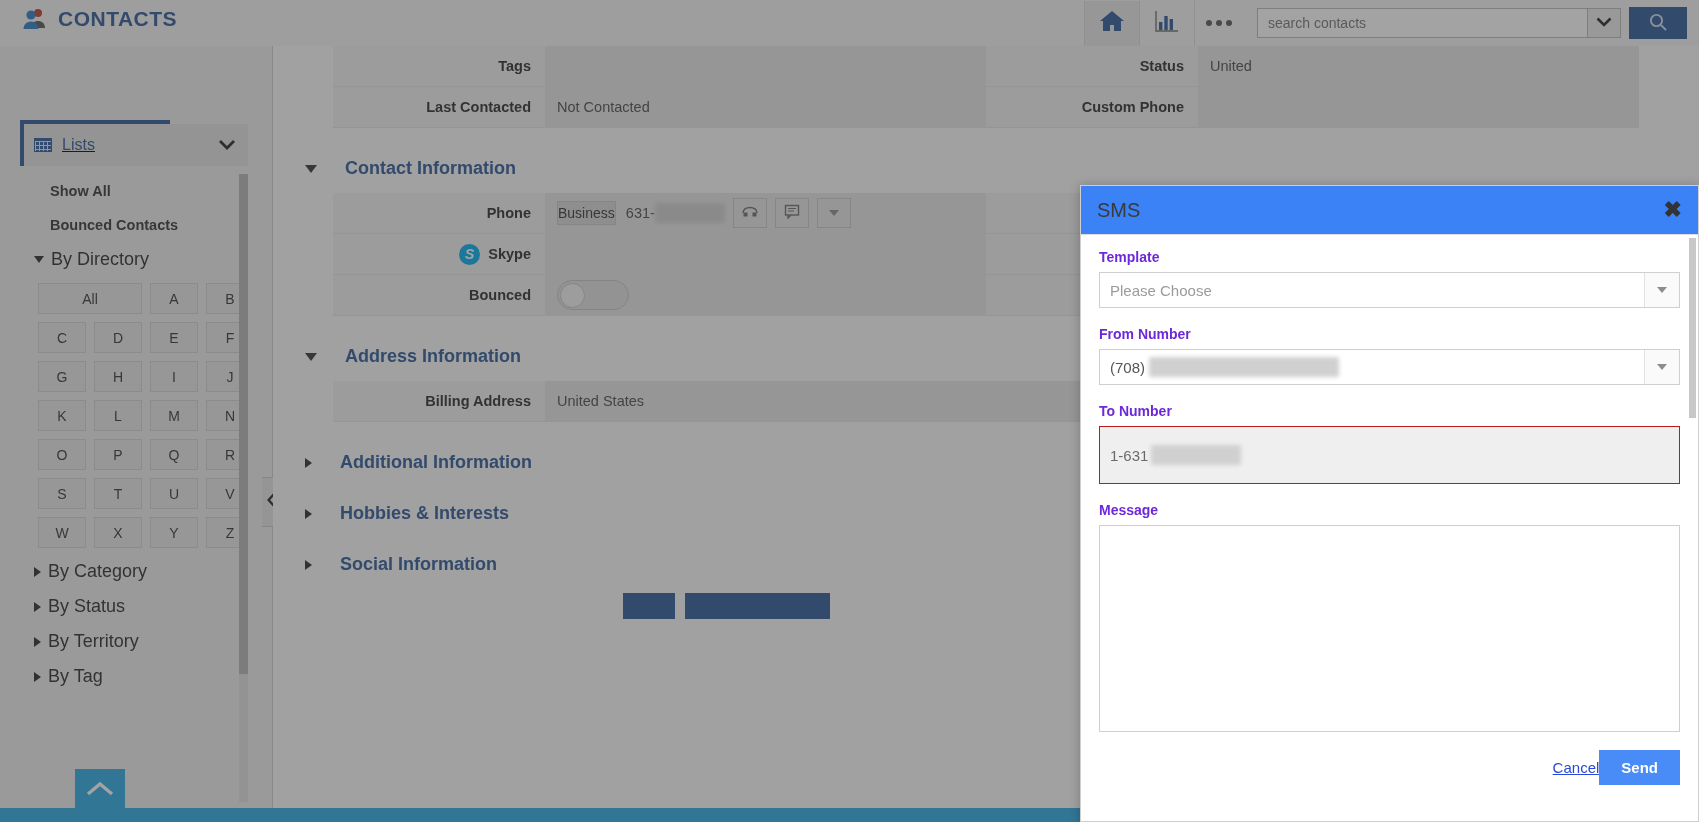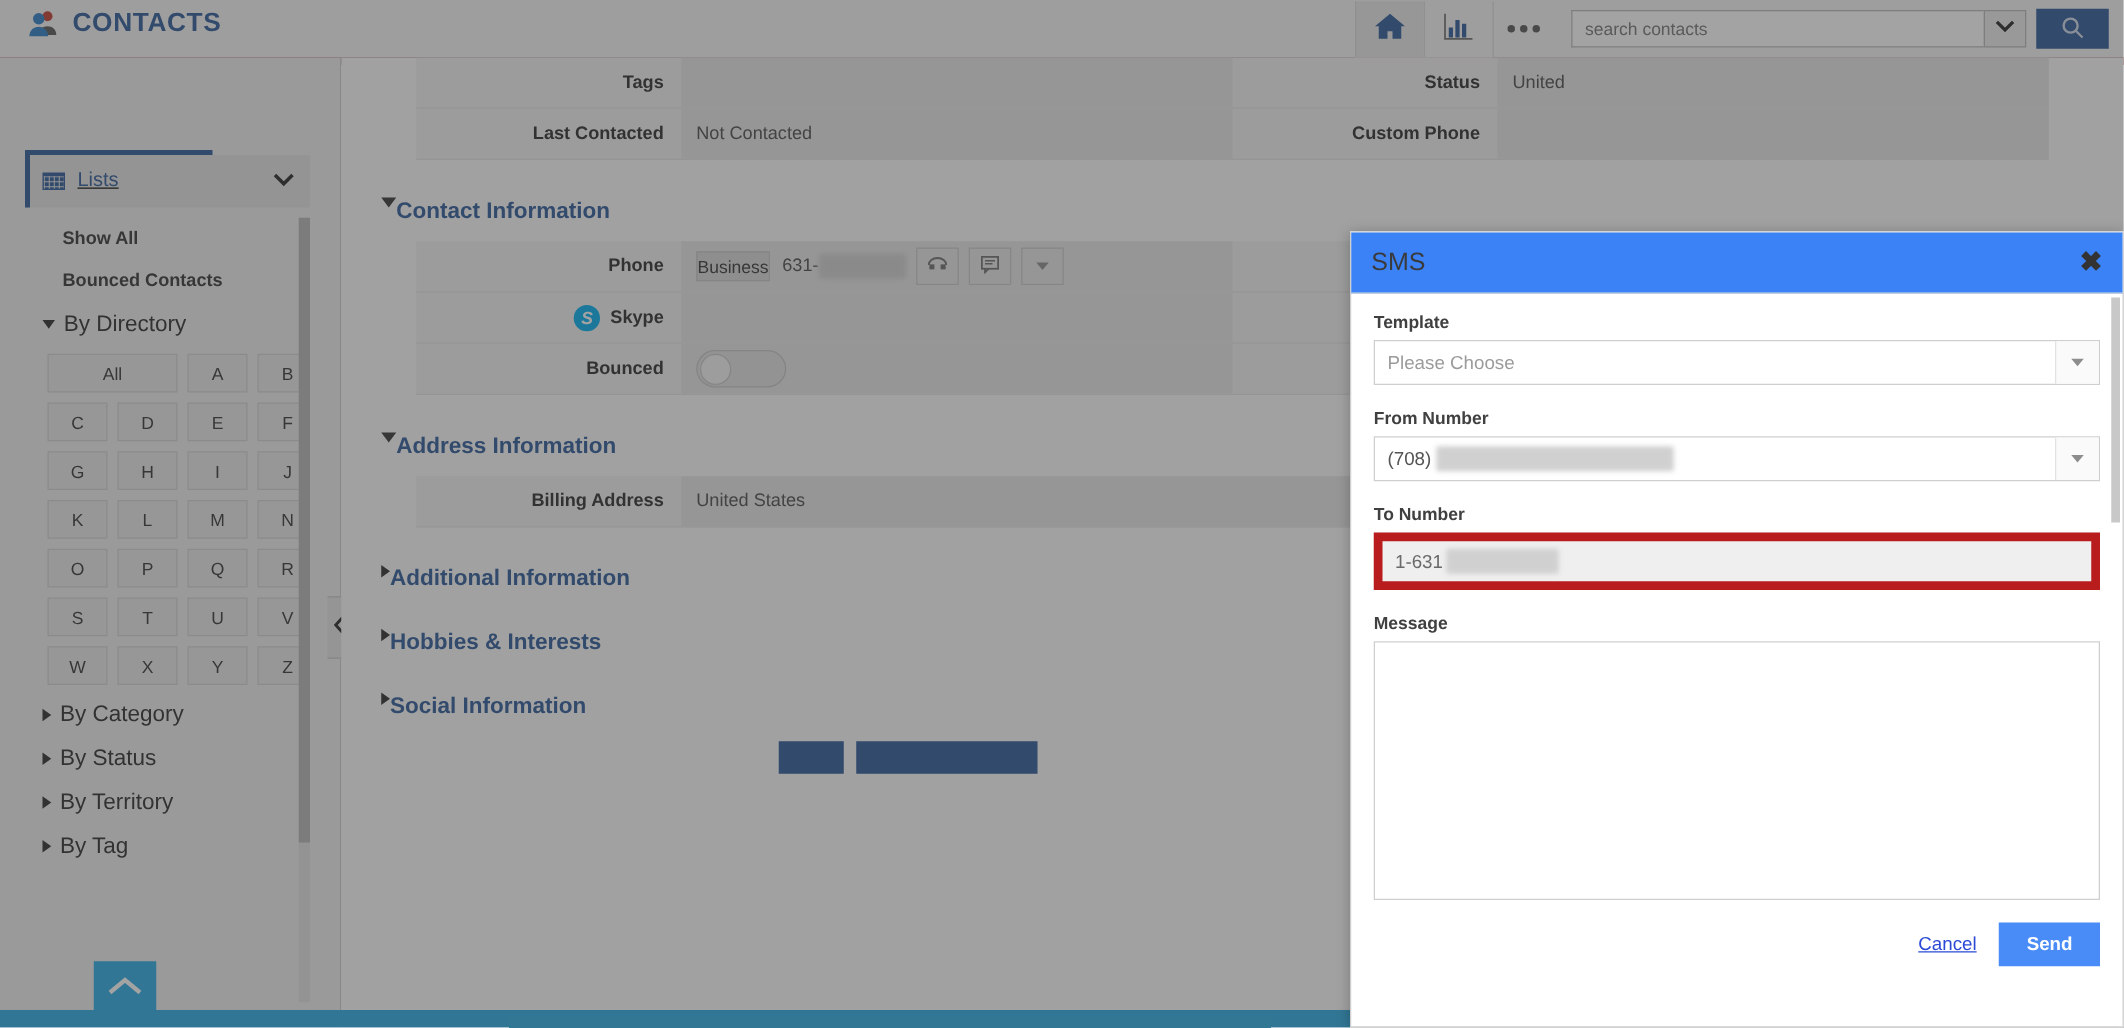--- a/index.html
+++ b/index.html
@@ -63,21 +63,21 @@
   .scrolltop-btn{position:absolute;left:75px;bottom:8px;width:50px;height:45px;background:#29abe2;display:flex;align-items:flex-start;justify-content:center;padding-top:12px;box-sizing:border-box;}
 
   
   .main{position:absolute;left:273px;top:46px;width:1426px;height:776px;background:#fbfbfb;overflow:hidden;}
   .panel{margin:0 60px;background:#f1f1f1;}
   .frow{display:flex;align-items:stretch;border-bottom:1px solid #e5e5e5;}
   .fcol{display:flex;align-items:center;width:50%;}
   .flabel{width:212px;text-align:right;padding-right:14px;font-size:14.5px;font-weight:bold;color:#2b2b2b;box-sizing:border-box;display:flex;align-items:center;justify-content:flex-end;gap:8px;}
   .fval{flex:1;background:#e7e7e7;min-height:40px;display:flex;align-items:center;padding:0 12px;font-size:14.5px;color:#4a4a4a;box-sizing:border-box;}
 
-  .sect-hd{display:flex;align-items:flex-start;gap:0;margin:30px 0 14px 32px;}
+  .sect-hd{display:flex;align-items:center;gap:28px;margin:30px 0 14px 32px;}
   .sect-title{color:#2b5797;font-size:18px;font-weight:bold;}
   .chev-d-blue{width:0;height:0;border-top:8px solid #333;border-left:6px solid transparent;border-right:6px solid transparent;}
 
   .tag-chip{background:#d8d8d8;border:1px solid #c6c6c6;font-size:14px;color:#333;padding:3px 0;margin-right:10px;}
   .redact{display:inline-block;height:20px;background:#d0d0d0;border-radius:2px;filter:blur(2px);vertical-align:middle;}
   .ico-btn{width:32px;height:28px;border:1px solid #c8c8c8;background:#e7e7e7;display:flex;align-items:center;justify-content:center;margin-left:8px;}
   .toggle{width:72px;height:30px;background:#e0e0e0;border:1px solid #c5c5c5;border-radius:15px;display:flex;align-items:center;padding:2px;box-sizing:border-box;}
   .toggle-knob{width:25px;height:25px;border-radius:50%;background:#f3f3f3;border:1px solid #c9c9c9;box-sizing:border-box;}
   .skype-ico{width:21px;height:21px;border-radius:50%;background:#00aff0;color:#fff;font-size:14px;font-weight:bold;display:flex;align-items:center;justify-content:center;font-style:italic;}
 
@@ -86,29 +86,29 @@
 
   
   .dim{position:absolute;inset:0;background:rgba(60,60,60,.47);}
 
   
   .sms{position:absolute;right:0;top:185px;width:619px;height:637px;background:#fff;border:1px solid #cfcfcf;box-shadow:0 1px 10px rgba(0,0,0,.25);box-sizing:border-box;}
   .sms-hd{height:48px;background:#3b82f6;border-bottom:1px solid #dcdcdc;display:flex;align-items:center;justify-content:space-between;padding:0 16px;}
   .sms-title{font-size:20px;color:#3a3a3a;}
   .sms-close{font-size:22px;color:#333;font-weight:bold;line-height:1;cursor:pointer;}
   .sms-body{padding:14px 18px 0 18px;}
-  .sms-label{font-size:14px;font-weight:bold;color:#404040;margin:0 0 7px 0;}
+  .sms-label{font-size:14px;font-weight:bold;color:#6d28d9;margin:0 0 7px 0;}
   .sel{display:flex;height:34px;border:1px solid #cfcfcf;background:#fff;margin-bottom:18px;}
   .sel-val{flex:1;display:flex;align-items:center;padding:0 10px;font-size:15px;color:#9b9b9b;}
   .sel-val.filled{color:#555;}
   .sel-caret{width:34px;border-left:1px solid #e2e2e2;background:#fafafa;display:flex;align-items:center;justify-content:center;}
   .caret-sm{width:0;height:0;border-top:6px solid #8d8d8d;border-left:5px solid transparent;border-right:5px solid transparent;}
-  .ro-input{height:32px;border:7px solid #b91c1c;background:#efefef;display:flex;align-items:center;padding:0 10px;font-size:15px;color:#6a6a6a;margin-bottom:18px;}
+  .ro-input{height:32px;border:1px solid #b91c1c;background:#efefef;display:flex;align-items:center;padding:12px 10px;font-size:15px;color:#6a6a6a;margin-bottom:18px;}
   .msg-box{height:205px;border:1px solid #cfcfcf;background:#fff;margin-bottom:10px;}
-  .sms-ft{display:flex;align-items:center;justify-content:flex-end;gap:18px;padding:8px 18px 0 18px;}
+  .sms-ft{display:flex;align-items:center;justify-content:flex-end;padding:8px 18px 0 18px;}
   .cancel-link{color:#2a49d6;font-size:15px;text-decoration:underline;cursor:pointer;}
   .send-btn{background:#4a8cf7;color:#fff;font-size:15px;font-weight:bold;border:none;padding:9px 22px;font-family:"Liberation Sans", sans-serif;cursor:pointer;}
   .sms-sb{position:absolute;right:2px;top:52px;width:7px;height:180px;background:#c8c8c8;}
 </style>
 </head>
 <body>
 
 <div id="page">
 
   <div class="topbar">

